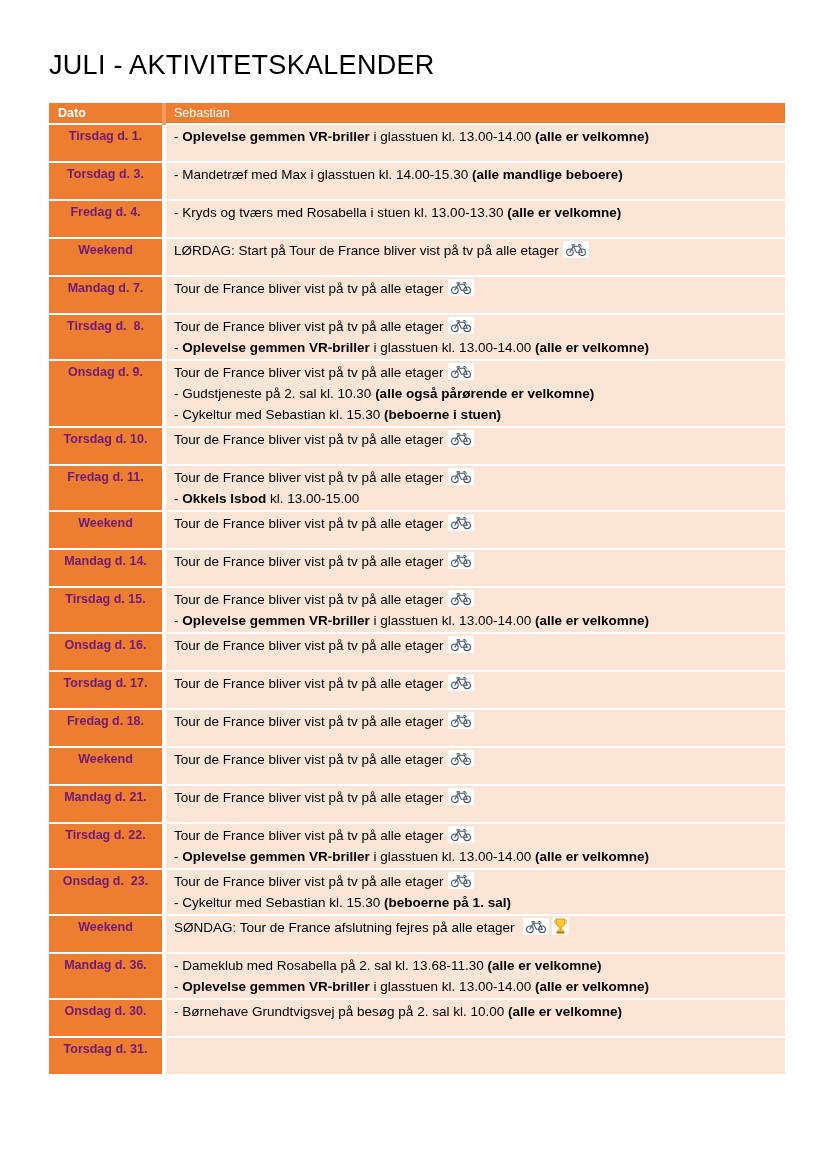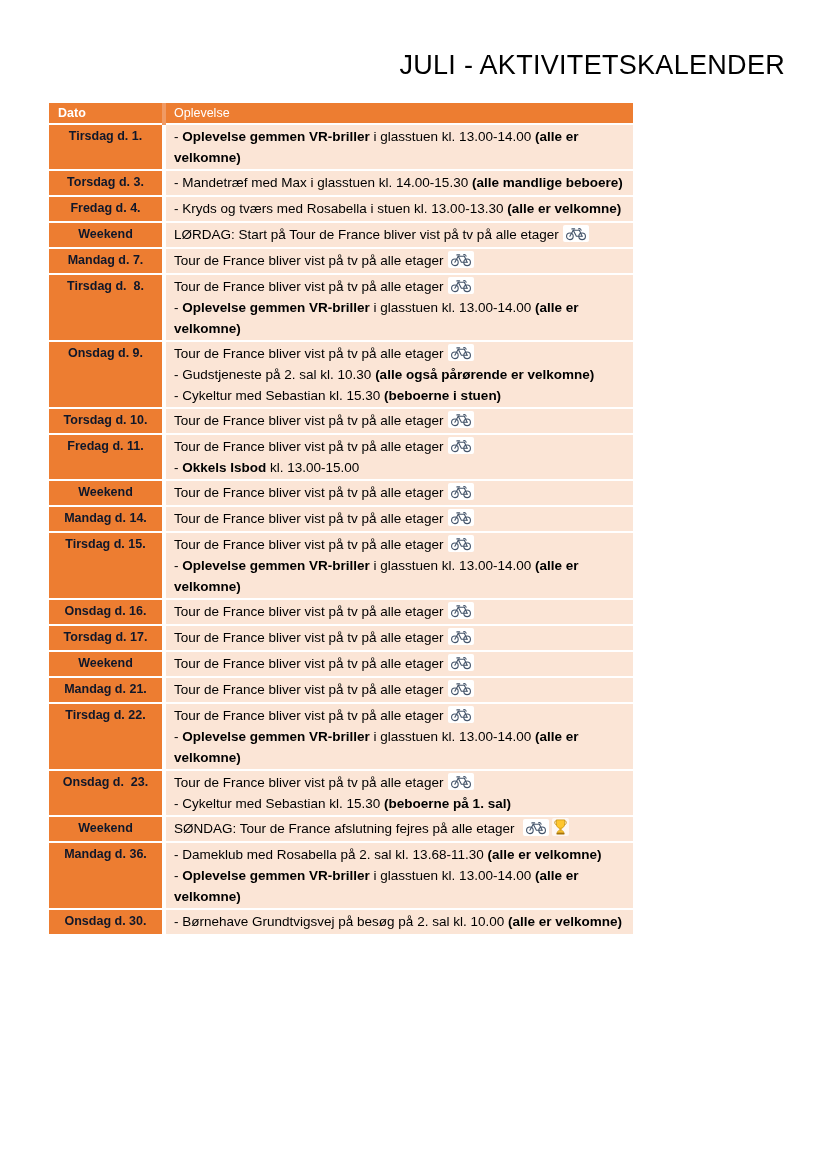--- a/index.html
+++ b/index.html
@@ -15,37 +15,36 @@
   html,body{margin:0;padding:0;}
   body{
     width:827px;height:1170px;background:#FFFFFF;
     font-family:"Liberation Sans",sans-serif;color:var(--body-text);
   }
   .page{padding:50px 42px 0 49px;}
   .page-title{
     margin:0 0 22px 0;
     font-size:27px;font-weight:400;letter-spacing:.3px;color:#000;
     font-family:"Liberation Sans",sans-serif;
-    text-align:right;
   }
   table.cal{
-    border-collapse:collapse;width:584px;table-layout:fixed;
+    border-collapse:collapse;width:736px;table-layout:fixed;
   }
   table.cal col.c-date{width:115px;}
   th{
     background:var(--header-bg);color:var(--header-text);
     font-size:12.5px;text-align:left;vertical-align:middle;
     padding:3px 8px;height:20px;border-bottom:2px solid #FFFFFF;
   }
   th.h-date{font-weight:700;border-right:4px solid var(--seam);padding-left:9px;}
   th.h-act{font-weight:400;}
   td{border-bottom:2px solid #FFFFFF;vertical-align:top;}
   td.date-cell{
-    background:var(--date-bg);color:#0f172a;font-weight:700;font-size:12.5px;
-    text-align:center;padding:3px 2px 4px 2px;border-right:4px solid #FFFFFF;
+    background:var(--date-bg);color:#701a75;font-weight:700;font-size:12.5px;
+    text-align:center;padding:3px 2px 16px 2px;border-right:4px solid #FFFFFF;
     white-space:pre-wrap;line-height:17px;
   }
   td.act-cell{
     background:var(--row-bg);padding:1px 8px;height:21px;font-size:13.5px;
   }
   .line{line-height:21px;white-space:pre-wrap;}
   .line .b{font-weight:700;text-align:right;}
   .icon{display:inline-block;vertical-align:-3px;line-height:0;}
   .icon svg{display:block;}
   .icon-bicycle{background:#FFFFFF;border-radius:2px;padding:1px 2px;margin-left:1px;}
@@ -58,21 +57,21 @@
   <h1 class="page-title">JULI - AKTIVITETSKALENDER</h1>
 
   <table class="cal">
     <colgroup>
         <col class="c-date">
         <col class="c-act">
       </colgroup>
     <thead>
       <tr>
         <th class="h-date">Dato</th>
-        <th class="h-act">Oplevelse</th>
+        <th class="h-act">Sebastian</th>
       </tr>
     </thead>
     <tbody>
         <tr>
           <td class="date-cell">Tirsdag d. 1.</td>
           <td class="act-cell">
             <div class="line"><span>- </span><span class="b">Oplevelse gemmen VR-briller</span><span> i glasstuen kl. 13.00-14.00 </span><span class="b">(alle er velkomne)</span></div>
           </td>
         </tr>
         <tr>
@@ -237,20 +236,35 @@
                     <path d="M7.2 16.4 L12.6 6.8 L22.4 6.8 L26.8 16.4"></path>
                     <path d="M12.6 6.8 L17.6 16.4 L26.8 16.4"></path>
                     <path d="M10.4 4.6 h4.4"></path>
                     <path d="M21.2 4.6 c2.2 -0.9 3.6 0.2 3.9 2.2"></path>
                   </g>
                 </svg></span></div>
           </td>
         </tr>
         <tr>
           <td class="date-cell">Torsdag d. 17.</td>
+          <td class="act-cell">
+            <div class="line"><span>Tour de France bliver vist på tv på alle etager </span><span class="icon icon-bicycle"><svg viewBox="0 0 34 24" width="22" height="15">
+                  <g fill="none" stroke="#44546A" stroke-width="1.8" stroke-linecap="round" stroke-linejoin="round">
+                    <circle cx="7.2" cy="16.4" r="5.3"></circle>
+                    <circle cx="26.8" cy="16.4" r="5.3"></circle>
+                    <path d="M7.2 16.4 L12.6 6.8 L22.4 6.8 L26.8 16.4"></path>
+                    <path d="M12.6 6.8 L17.6 16.4 L26.8 16.4"></path>
+                    <path d="M10.4 4.6 h4.4"></path>
+                    <path d="M21.2 4.6 c2.2 -0.9 3.6 0.2 3.9 2.2"></path>
+                  </g>
+                </svg></span></div>
+          </td>
+        </tr>
+        <tr>
+          <td class="date-cell">Fredag d. 18.</td>
           <td class="act-cell">
             <div class="line"><span>Tour de France bliver vist på tv på alle etager </span><span class="icon icon-bicycle"><svg viewBox="0 0 34 24" width="22" height="15">
                   <g fill="none" stroke="#44546A" stroke-width="1.8" stroke-linecap="round" stroke-linejoin="round">
                     <circle cx="7.2" cy="16.4" r="5.3"></circle>
                     <circle cx="26.8" cy="16.4" r="5.3"></circle>
                     <path d="M7.2 16.4 L12.6 6.8 L22.4 6.8 L26.8 16.4"></path>
                     <path d="M12.6 6.8 L17.6 16.4 L26.8 16.4"></path>
                     <path d="M10.4 4.6 h4.4"></path>
                     <path d="M21.2 4.6 c2.2 -0.9 3.6 0.2 3.9 2.2"></path>
                   </g>
@@ -347,15 +361,19 @@
             <div class="line"><span>- Dameklub med Rosabella på 2. sal kl. 13.68-11.30 </span><span class="b">(alle er velkomne)</span></div>
             <div class="line"><span>- </span><span class="b">Oplevelse gemmen VR-briller</span><span> i glasstuen kl. 13.00-14.00 </span><span class="b">(alle er velkomne)</span></div>
           </td>
         </tr>
         <tr>
           <td class="date-cell">Onsdag d. 30.</td>
           <td class="act-cell">
             <div class="line"><span>- Børnehave Grundtvigsvej på besøg på 2. sal kl. 10.00 </span><span class="b">(alle er velkomne)</span></div>
           </td>
         </tr>
+        <tr>
+          <td class="date-cell">Torsdag d. 31.</td>
+          <td class="act-cell"></td>
+        </tr>
       </tbody>
   </table>
 </div>
 
 </body></html>

